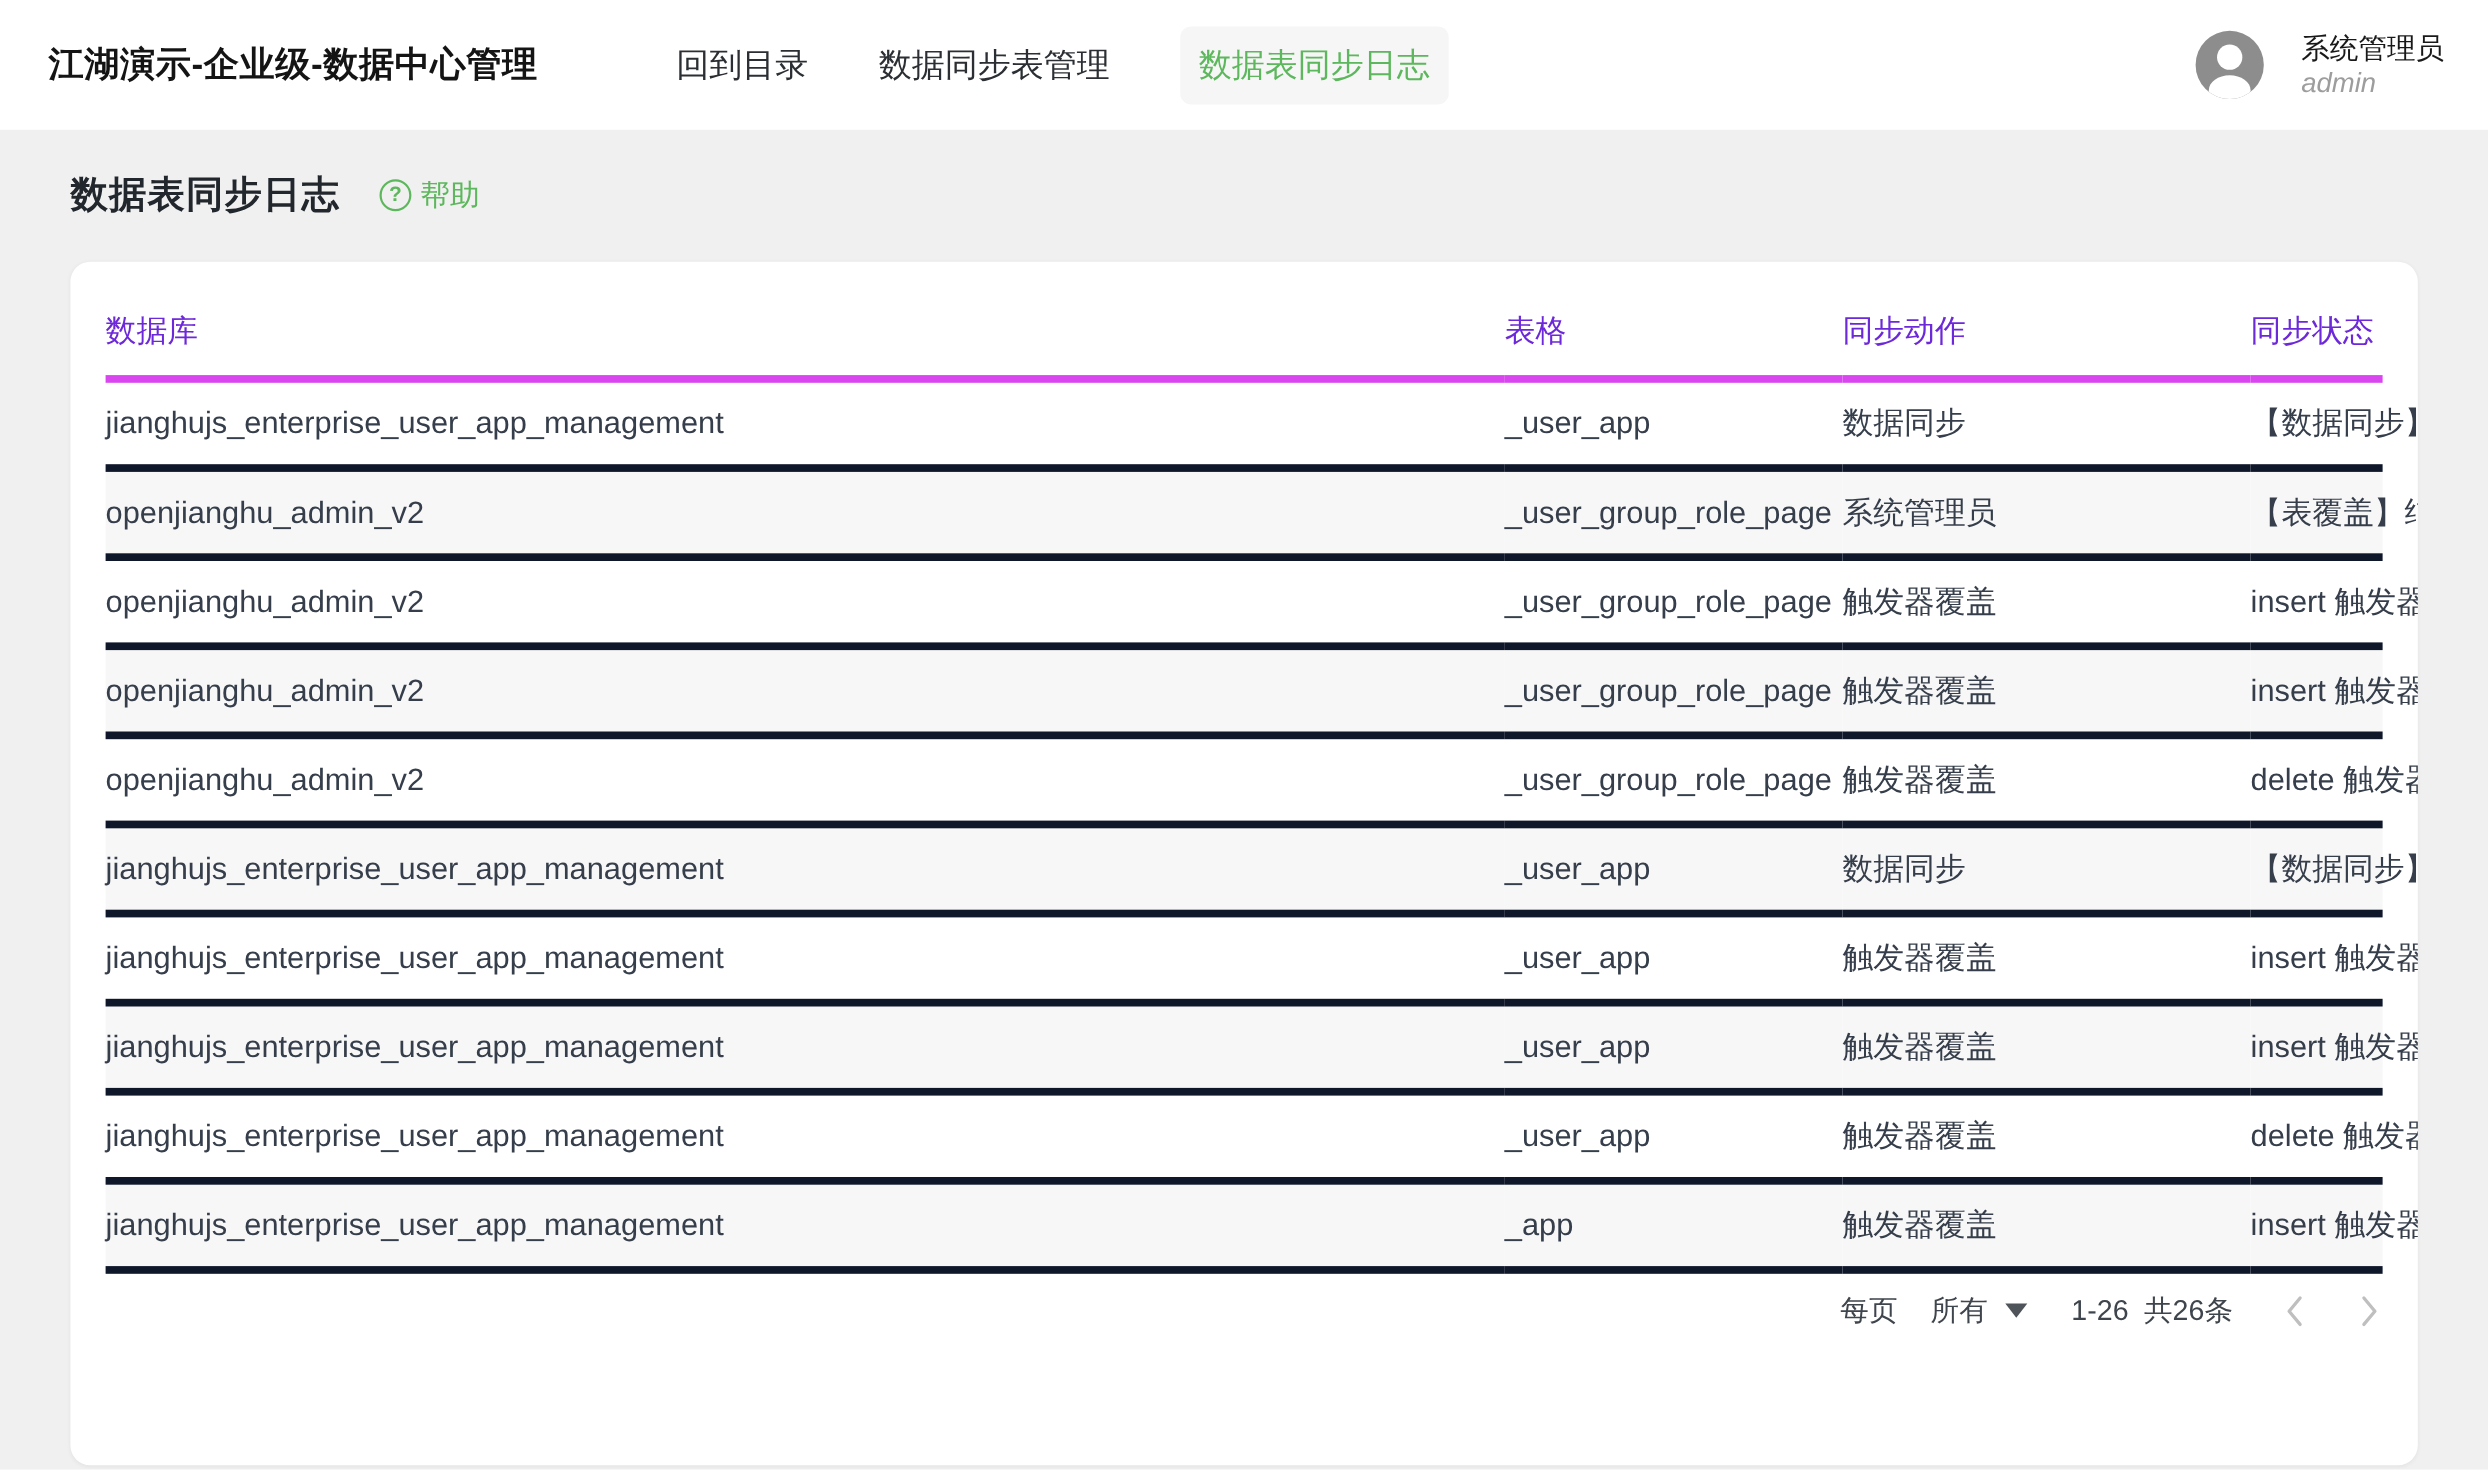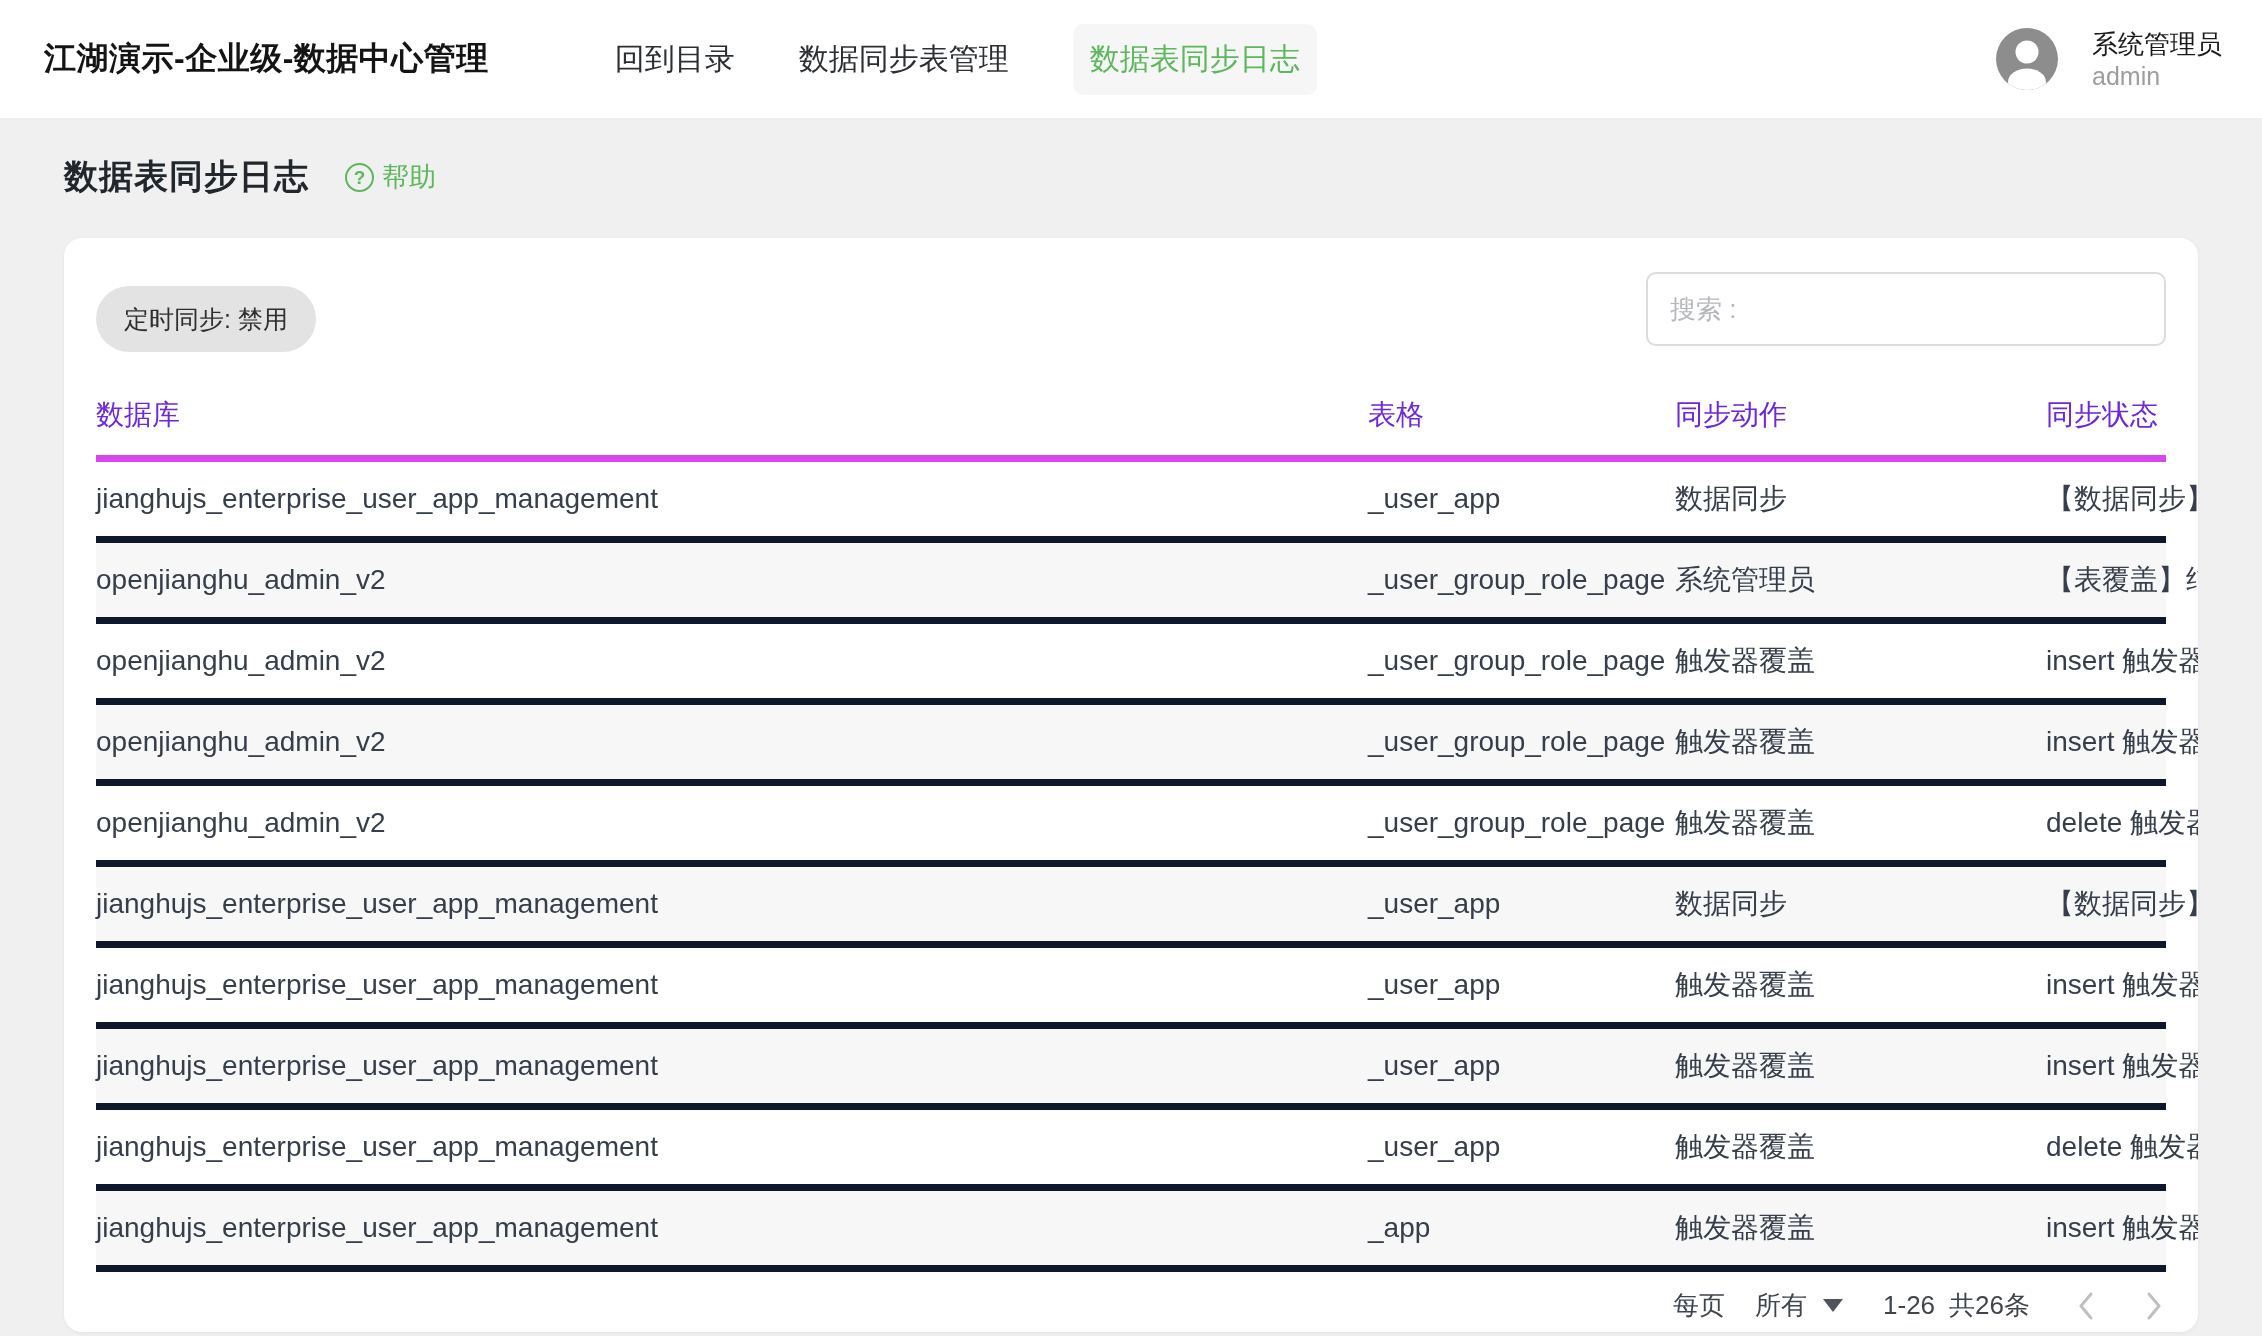--- a/index.html
+++ b/index.html
@@ -19,21 +19,21 @@
     display:flex; align-items:center;
     padding:0 40px 0 44px;
   }
   .brand { font-size:32px; font-weight:bold; color:#141414; letter-spacing:.5px; white-space:nowrap; }
   .nav { display:flex; align-items:center; margin-left:126px; gap:64px; }
   .nav-item { font-size:30px; color:#2b2f33; text-decoration:none; cursor:pointer; white-space:nowrap; }
   .nav-item.active { color:var(--accent); background:#f6f6f6; padding:15px 17px; border-radius:10px; }
   .user { margin-left:auto; display:flex; align-items:center; gap:34px; }
   .avatar { width:62px; height:62px; border-radius:50%; overflow:hidden; background:#8d8d8d; flex:0 0 auto; }
   .user-name { font-size:26px; color:#191919; line-height:34px; }
-  .user-id   { font-size:25px; color:#9d9d9d; line-height:31px; }
+  .user-id   { font-size:25px; color:#9d9d9d; line-height:31px;font-style:italic; }
 
   
   .content { padding:0 64px; }
   .title-row { margin-top:36px; display:flex; align-items:center; }
   .page-title { margin:0; font-size:34px; font-weight:bold; color:#22272e; letter-spacing:1px; }
   .help { margin-left:36px; display:flex; align-items:center; gap:8px; color:var(--accent); font-size:27px; cursor:pointer; text-decoration:none; }
   .help-icon { width:29px; height:29px; border:2px solid var(--accent); border-radius:50%;
                display:flex; align-items:center; justify-content:center;
                font-size:19px; font-weight:bold; line-height:1; }
 
@@ -117,24 +117,20 @@
   <div class="title-row">
     <h1 class="page-title">数据表同步日志</h1>
     <a class="help">
       <span class="help-icon">?</span>
       <span>帮助</span>
     </a>
   </div>
 
   <section class="card">
 
-    <div class="toolbar">
-      <span class="badge">定时同步: 禁用</span>
-      <input class="search-input" type="text" placeholder="搜索 :" style="">
-    </div>
 
     <table>
       <colgroup>
         <col style="width:1272px">
         <col style="width:307px">
         <col style="width:371px">
         <col>
       </colgroup>
       <thead>
         <tr>

